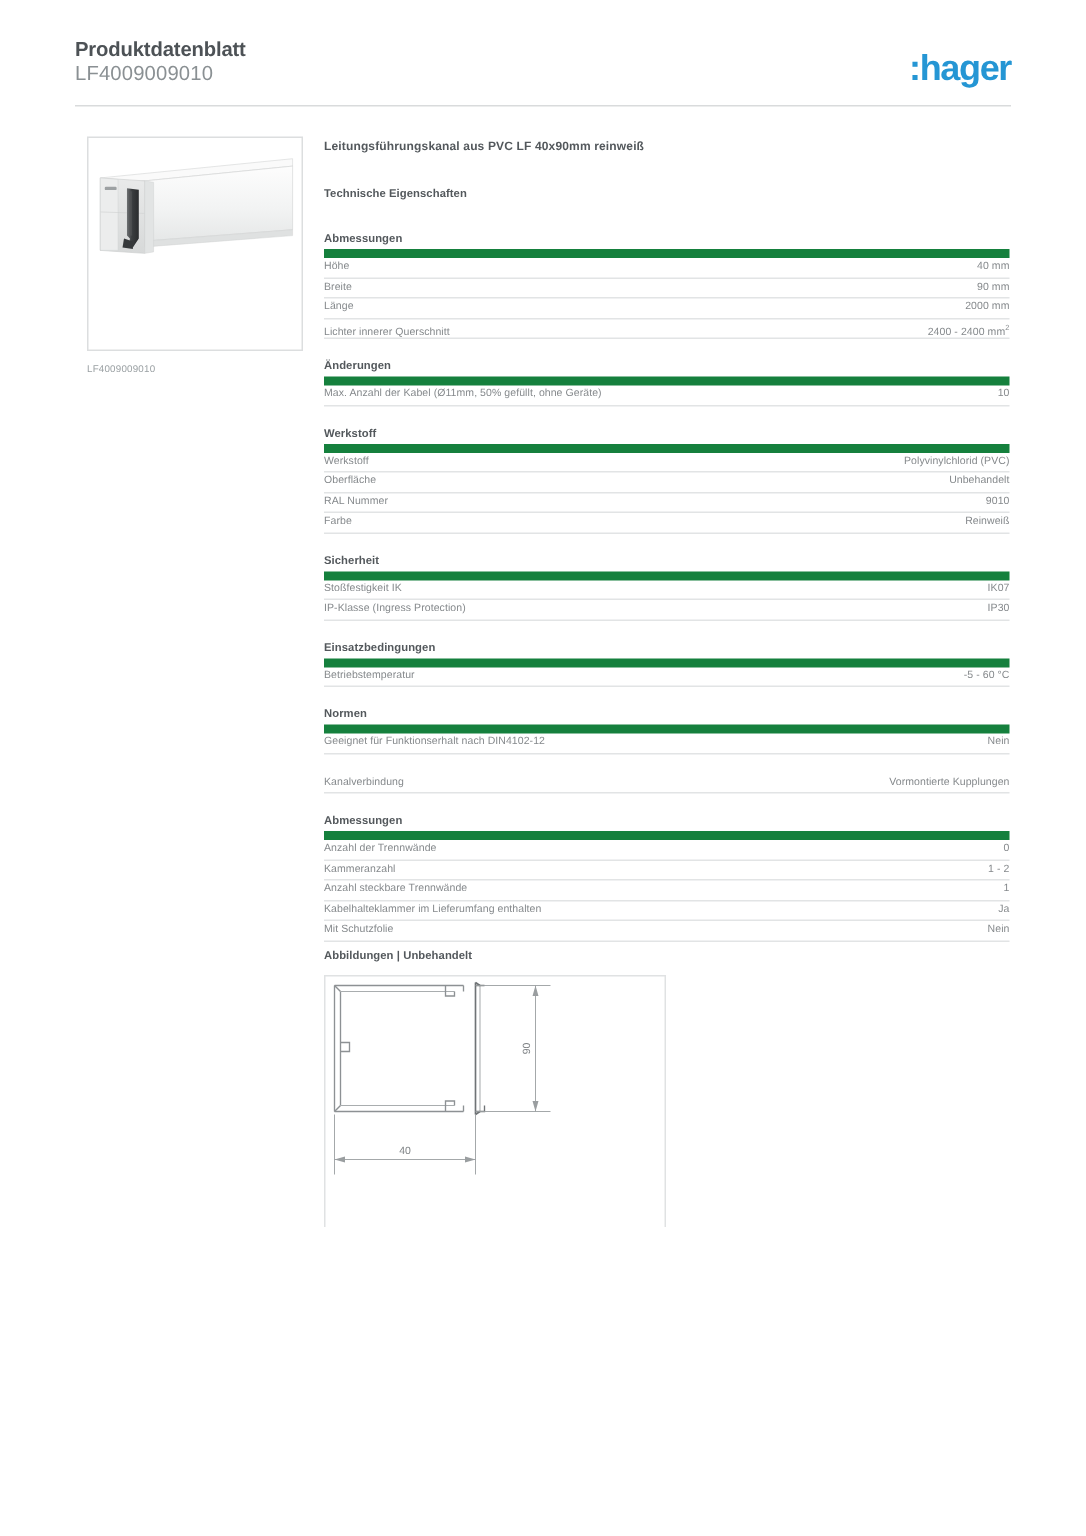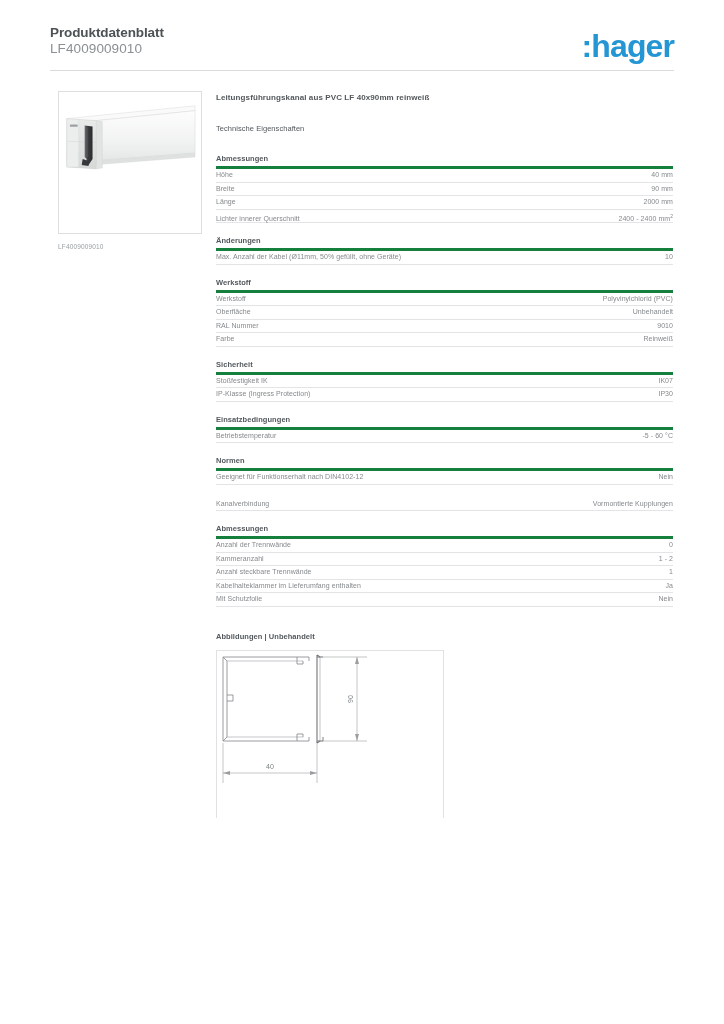--- a/index.html
+++ b/index.html
@@ -45,21 +45,21 @@
     font-weight: normal;
     color: #8a9093;
     letter-spacing: 0.1px;
     line-height: 16px;
   }
 
   .logo {
     position: absolute;
     right: 0;
     top: 8px;
-    font-size: 32px;
+    font-size: 24px;
     font-weight: bold;
     letter-spacing: -0.9px;
     line-height: 26px;
   }
   .logo-colon { font-weight: bold; }
 
   .header-rule {
     position: absolute;
     left: 50px;
     top: 70px;
@@ -105,35 +105,35 @@
   .product-name {
     font-size: 8px;
     font-weight: bold;
     color: #53585c;
     letter-spacing: 0.1px;
     margin: 0 0 22px 0;
   }
 
   .tech-heading {
     font-size: 7.5px;
-    font-weight: normal;
+    font-weight: bold;
     color: #53585c;
     letter-spacing: 0.05px;
     margin: 0 0 21px 0;
   }
 
   .group { margin-bottom: 13px; }
 
   .group-title {
     font-size: 7.5px;
     font-weight: bold;
     color: #53585c;
     letter-spacing: 0.05px;
     padding-bottom: 3px;
-    border-bottom: 3px solid #15803d;
+    border-bottom: 6px solid #15803d;
   }
 
   .row {
     display: flex;
     justify-content: space-between;
     align-items: baseline;
     font-size: 7px;
     color: #85898c;
     letter-spacing: 0.05px;
     height: 12.5px;

